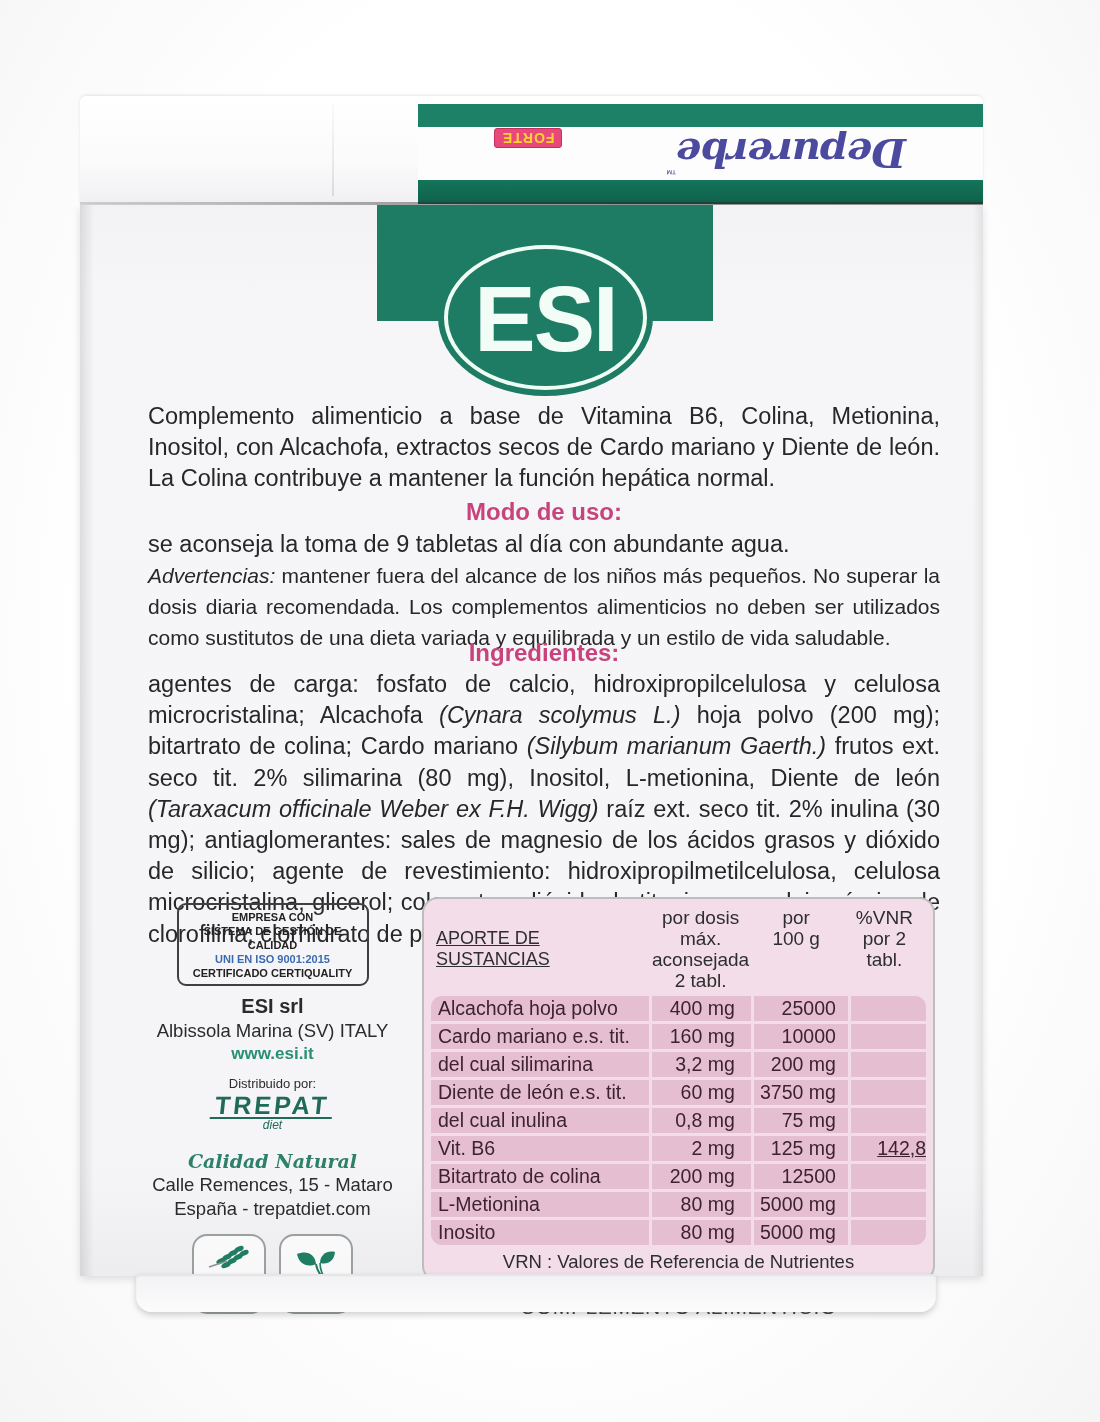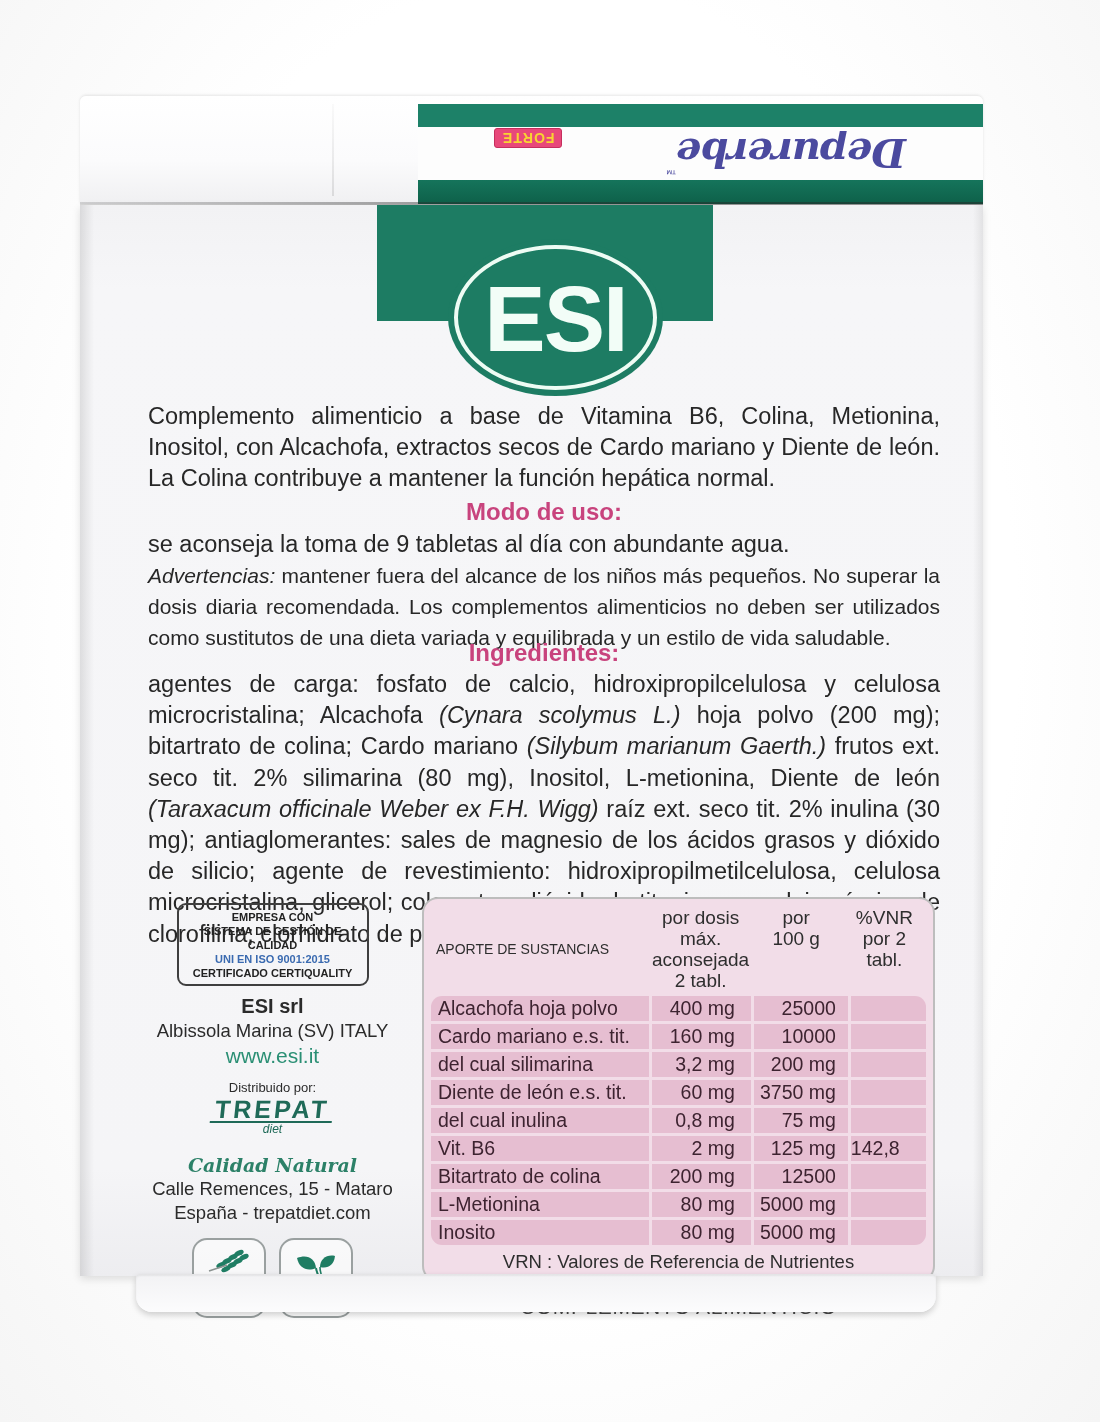--- a/index.html
+++ b/index.html
@@ -47,21 +47,21 @@
     position:absolute;left:0;top:109px;width:100%;height:1071px;
     background:linear-gradient(180deg,#f2f2f4 0%,#f6f6f8 8%,#f5f5f7 90%,#ededf0 100%);
     box-shadow:0 3px 8px rgba(0,0,0,0.12);
   }
   .panel-edge-l{position:absolute;left:0;top:0;bottom:0;width:14px;
     background:linear-gradient(90deg,rgba(0,0,0,0.10),rgba(0,0,0,0));}
   .panel-edge-r{position:absolute;right:0;top:0;bottom:0;width:10px;
     background:linear-gradient(270deg,rgba(0,0,0,0.07),rgba(0,0,0,0));}
   .green-band{position:absolute;left:297px;top:0;width:336px;height:116px;background:#1d7c63;}
   .esi-oval{
-    position:absolute;left:368px;top:34px;width:215px;height:157px;
+    position:absolute;left:358px;top:34px;width:215px;height:157px;
     background:#1d7c63;border-radius:50%;display:flex;align-items:center;justify-content:center;text-align:center;
   }
   .esi-oval::before{
     content:"";position:absolute;inset:6px;border:4px solid #eefcf4;border-radius:50%;
   }
   .esi-text{
     position:relative;font-weight:bold;font-size:92px;color:#f2fdf7;letter-spacing:-2px;
     font-family:"Liberation Sans", sans-serif; line-height:1;padding-top:2px;
   }
   
@@ -77,21 +77,21 @@
   
   .bottom{position:absolute;left:70px;top:690px;right:48px;display:flex;}
   .left-col{width:248px;display:flex;flex-direction:column;align-items:center;color:#2b2b2b;}
   .cert-box{
     margin-top:8px;border:2px solid #3f3f3f;border-radius:9px;padding:5px 8px 4px;
     text-align:center;font-weight:bold;font-size:11px;line-height:14px;color:#222;width:172px;
   }
   .cert-iso{color:#3a6ab0;}
   .esi-srl{margin-top:9px;font-weight:bold;font-size:20px;}
   .addr{margin-top:2px;font-size:18.5px;text-align:right;}
-  .site{margin-top:2px;font-size:21px;font-weight:normal;color:#2a8f74;}
+  .site{margin-top:2px;font-size:17px;font-weight:bold;color:#2a8f74;}
   .dist{margin-top:12px;font-size:13px;}
   .trepat{margin-top:2px;text-align:center;color:#23715f;}
   .trepat-name{
     font-weight:bold;font-size:25px;letter-spacing:3px;color:#1f6a58;
     border-bottom:2px solid #1f6a58;padding:0 4px 0;line-height:24px;
     font-family:"Liberation Sans", sans-serif; transform:skewX(-6deg);display:inline-block;
   }
   .trepat-diet{font-size:12px;font-style:italic;line-height:12px;color:#1f6a58;}
   .trepat-tag{
     margin-top:19px;font-family:"DejaVu Serif", serif;font-style:italic;font-weight:bold;
@@ -103,32 +103,32 @@
     display:flex;flex-direction:column;align-items:center;justify-content:center;color:#5a5f5e;
   }
   .badge-label{font-size:16.5px;line-height:17px;text-align:center;margin-top:2px;}
   
   .right-col{margin-left:27px;flex:1;display:flex;flex-direction:column;}
   .tbl{
     margin-top:2px;border:2px solid #bdbdbd;border-radius:16px;background:#f2dde8;
     padding:6px 7px 5px;box-sizing:border-box;width:513px;
   }
   .tbl-head{display:flex;font-size:19px;color:#2e2e2e;padding:2px 0 5px;}
-  .th1{width:44%;display:flex;align-items:center;font-size:14px;padding-left:5px;}
+  .th1{width:44%;display:flex;align-items:center;font-size:18px;padding-left:5px;text-decoration:underline;}
   .th2{width:20%;text-align:center;line-height:21px;}
   .th3{width:19%;text-align:center;line-height:21px;}
   .th4{width:17%;text-align:center;line-height:21px;}
   .rows{border-radius:11px;overflow:hidden;}
   .row{display:flex;margin-bottom:3px;}
   .row:last-child{margin-bottom:0;}
   .cell{background:#e6bed1;height:25px;line-height:25px;font-size:19.5px;color:#3d2330;}
   .c1{width:44%;padding-left:7px;box-sizing:border-box;margin-right:3px;}
   .c2{width:20%;text-align:right;padding-right:16px;box-sizing:border-box;margin-right:3px;}
   .c3{width:19%;text-align:right;padding-right:12px;box-sizing:border-box;margin-right:3px;}
-  .c4{flex:1;text-align:left;}
+  .c4{flex:1;text-align:right;text-decoration:underline;}
   .tbl-foot{text-align:center;font-size:18.5px;color:#2e2e2e;padding:6px 0 2px;}
   .complemento{
     margin-top:13px;text-align:center;font-size:21px;letter-spacing:0.6px;color:#494949;
   }
   
   .bottom-tab{
     position:absolute;left:56px;top:1178px;width:800px;height:38px;
     background:linear-gradient(180deg,#f2f2f4,#fcfcfd);
     border-radius:4px 4px 16px 16px;
     box-shadow:0 3px 6px rgba(0,0,0,0.18), inset 0 2px 2px rgba(0,0,0,0.06);

